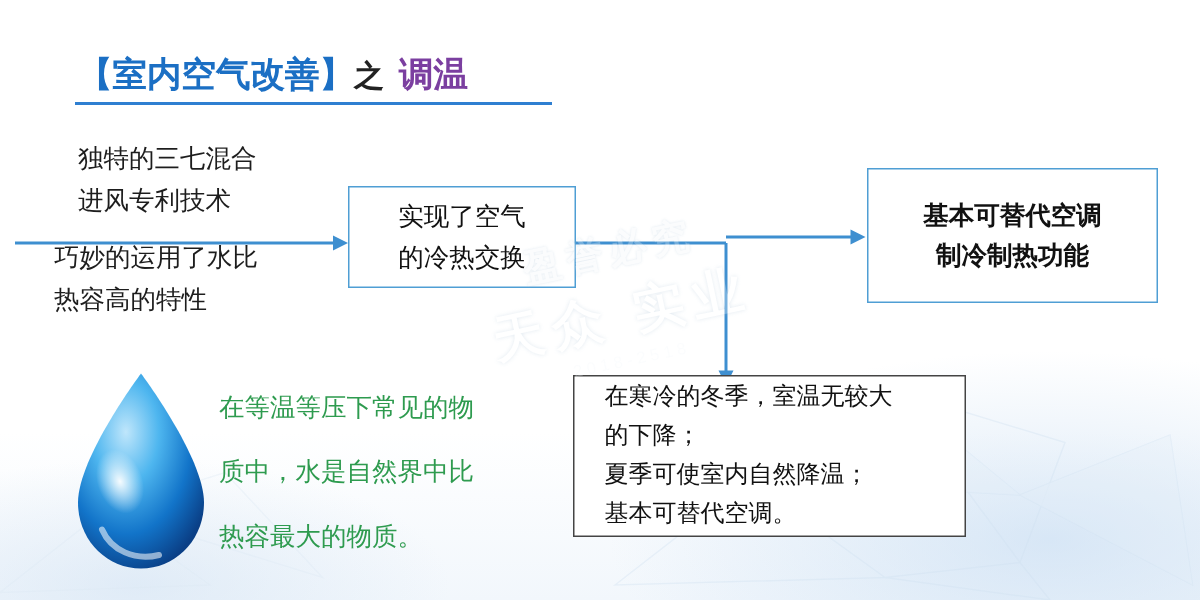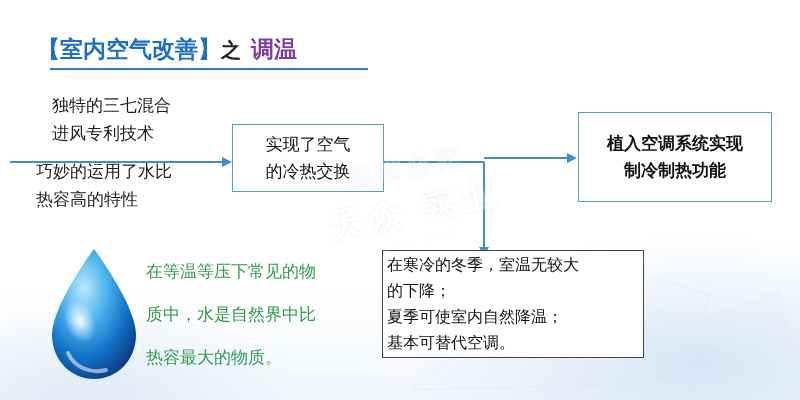--- a/index.html
+++ b/index.html
@@ -25,21 +25,21 @@
   }
   
   .bg-poly {
     position: absolute;
     opacity: 0.35;
     pointer-events: none;
   }
 
   .title {
     position: absolute;
-    left: 37px;
+    left: 52px;
     top: 34px;
     font-size: 23px;
     font-weight: bold;
     white-space: nowrap;
   }
   .title .brk { color: #1b6fc4; }
   .title .t1 { color: #1b6fc4; }
   .title .zhi { color: #222222; font-size: 20px; }
   .title .t2 { color: #7b3fa0; margin-left: 10px; }
   .title-underline {
@@ -83,21 +83,21 @@
     font-size: 17px;
     line-height: 27px;
     white-space: pre-line;
     box-sizing: border-box;
   }
   #box-exchange { left: 232px; top: 124px; width: 152px; height: 68px; }
   #box-ac { left: 578px; top: 112px; width: 194px; height: 90px; font-weight: bold; }
   #box-winter {
     left: 382px; top: 250px; width: 262px; height: 108px;
     justify-content: flex-start; text-align: left;
-    padding: 8px 4px; line-height: 26px; font-size: 16px;
+    padding: 8px 20px; line-height: 26px; font-size: 16px;
     border: 1px solid #444444;
   }
 
   .conn { position: absolute; background: #3e8fd0; }
 
   
   .drop-wrap { position: absolute; left: 38px; top: 243px; width: 112px; height: 142px; }
 
   
   .watermark {
@@ -165,21 +165,21 @@
     <line x1="484" y1="62" x2="484" y2="150" stroke="#3e8fd0" stroke-width="2"></line>
 
     <line x1="484" y1="58" x2="570" y2="58" stroke="#3e8fd0" stroke-width="2"></line>
     <polygon points="577,58 567,53 567,63" fill="#3e8fd0"></polygon>
 
     <polygon points="484,157 479,147 489,147" fill="#3e8fd0"></polygon>
   </svg>
 
   <div class="box" id="box-exchange">实现了空气
 的冷热交换</div>
-  <div class="box" id="box-ac">植入空调系统实现
+  <div class="box" id="box-ac">基本可替代空调
 制冷制热功能</div>
   <div class="box" id="box-winter">在寒冷的冬季，室温无较大
 的下降；
 夏季可使室内自然降温；
 基本可替代空调。</div>
 
   <div class="drop-wrap">
     <svg width="112" height="142" viewBox="0 0 112 142">
       <defs>
         <radialGradient id="dropGrad" cx="38%" cy="30%" r="75%">

